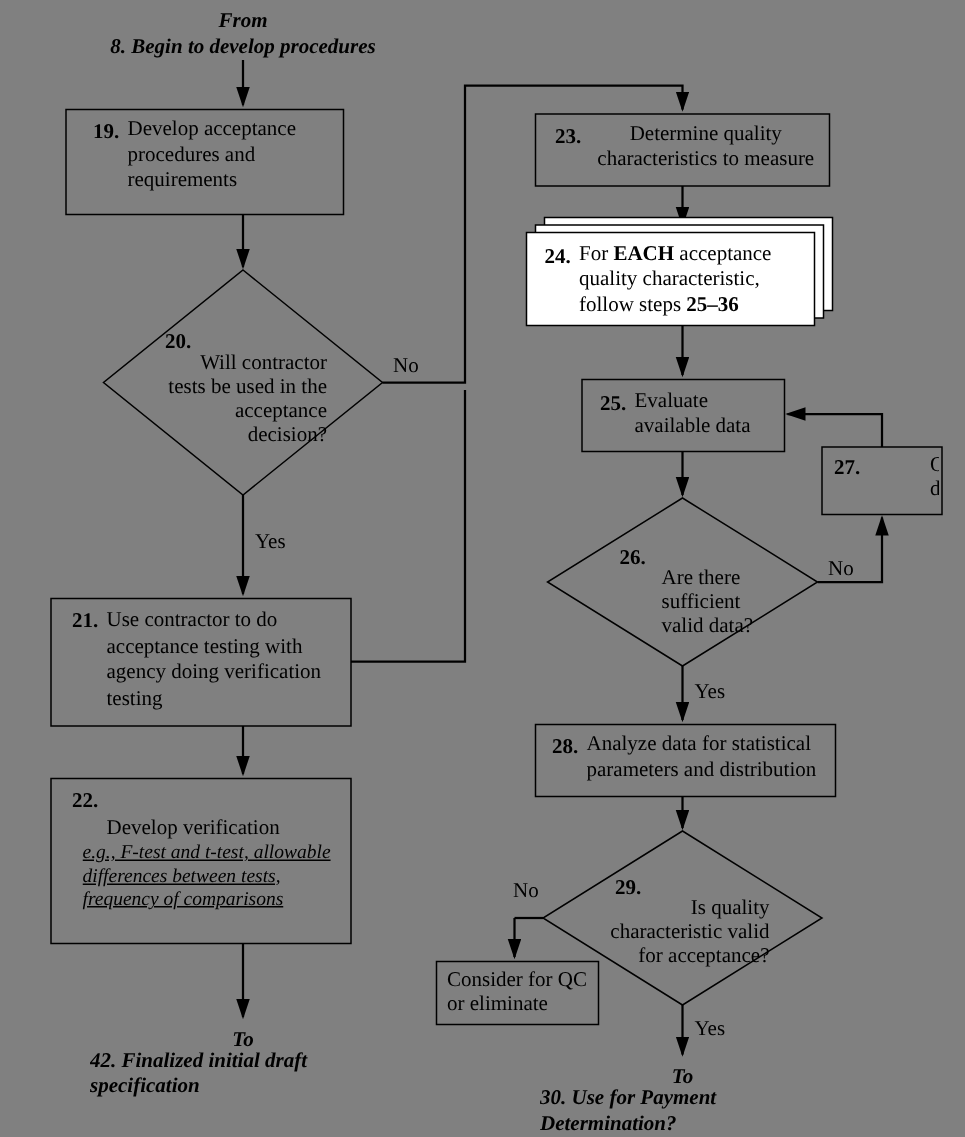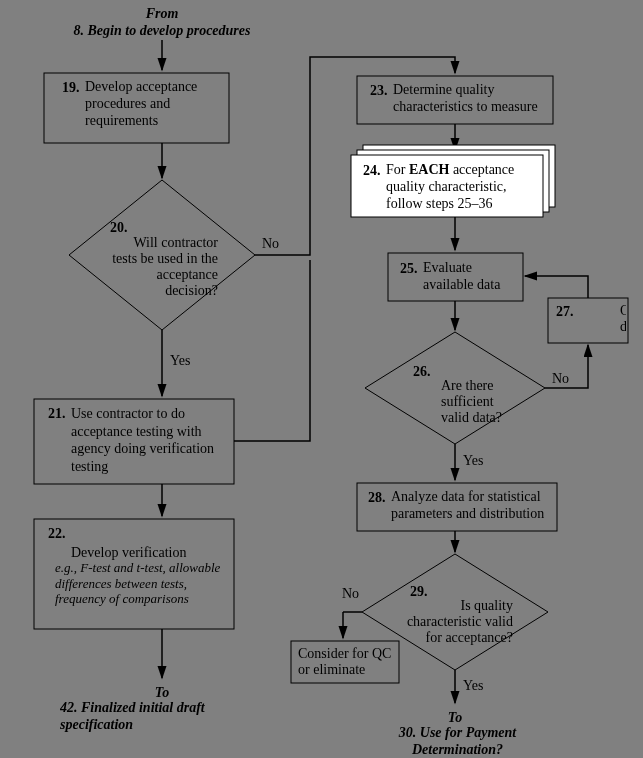--- a/index.html
+++ b/index.html
@@ -95,47 +95,47 @@
 
 <polyline class="edge" points="234,441 310,441 310,260"></polyline>
 
 <g>
   <rect class="node-rect" x="34" y="519" width="200" height="110"></rect>
   <text class="txt bold" x="48" y="538">22.</text>
   <foreignObject x="71" y="525" width="158" height="36">
     <div xmlns="http://www.w3.org/1999/xhtml" style="font:14px 'Times New Roman',serif;line-height:1.2;margin-top:20px;">Develop verification procedures</div>
   </foreignObject>
   <foreignObject x="55" y="560" width="172" height="64">
-    <div xmlns="http://www.w3.org/1999/xhtml" style="font:italic 13px 'Times New Roman',serif;line-height:1.2;">e.g., F-test and t-test, allowable differences between tests, frequency of comparisons</div>
+    <div xmlns="http://www.w3.org/1999/xhtml" style="font:italic 13px 'Times New Roman',serif;line-height:1.2;text-decoration:underline;">e.g., F-test and t-test, allowable differences between tests, frequency of comparisons</div>
   </foreignObject>
 </g>
 
 <line class="edge" x1="162" y1="629" x2="162" y2="678" marker-end="url(#arrow)"></line>
 <text class="txt bolditalic" x="162" y="697" text-anchor="middle">To</text>
 <foreignObject x="60" y="700" width="205" height="40">
   <div xmlns="http://www.w3.org/1999/xhtml" style="font:italic bold 14px 'Times New Roman',serif;text-align:left;line-height:1.2;">42. Finalized initial draft specification</div>
 </foreignObject>
 
 <g>
   <rect class="node-rect" x="357" y="76" width="196" height="48"></rect>
   <text class="txt bold" x="370" y="95">23.</text>
   <foreignObject x="393" y="82" width="155" height="40">
-    <div xmlns="http://www.w3.org/1999/xhtml" style="font:14px 'Times New Roman',serif;line-height:1.2;">Determine quality characteristics to measure</div>
+    <div xmlns="http://www.w3.org/1999/xhtml" style="font:14px 'Times New Roman',serif;line-height:1.2;text-align:center;">Determine quality characteristics to measure</div>
   </foreignObject>
 </g>
 
 <line class="edge" x1="455" y1="124" x2="455" y2="150" marker-end="url(#arrow)"></line>
 
 <g>
   <rect class="node-rect-white" x="363" y="145" width="192" height="62"></rect>
   <rect class="node-rect-white" x="357" y="150" width="192" height="62"></rect>
   <rect class="node-rect-white" x="351" y="155" width="192" height="62"></rect>
   <text class="txt bold" x="363" y="175">24.</text>
   <foreignObject x="386" y="162" width="153" height="52">
-    <div xmlns="http://www.w3.org/1999/xhtml" style="font:14px 'Times New Roman',serif;line-height:1.2;"><span>For </span><span style="font-weight:bold">EACH</span><span> acceptance quality characteristic, follow steps </span><span style="font-weight:normal">25–36</span></div>
+    <div xmlns="http://www.w3.org/1999/xhtml" style="font:14px 'Times New Roman',serif;line-height:1.2;"><span>For </span><span style="font-weight:bold">EACH</span><span> acceptance quality characteristic, follow steps </span><span style="font-weight:bold">25–36</span></div>
   </foreignObject>
 </g>
 
 <line class="edge" x1="455" y1="217" x2="455" y2="250" marker-end="url(#arrow)"></line>
 
 <g>
   <rect class="node-rect" x="388" y="253" width="135" height="48"></rect>
   <text class="txt bold" x="400" y="273">25.</text>
   <foreignObject x="423" y="260" width="95" height="38">
     <div xmlns="http://www.w3.org/1999/xhtml" style="font:14px 'Times New Roman',serif;line-height:1.2;">Evaluate available data</div>
@@ -195,16 +195,16 @@
   <foreignObject x="298" y="646" width="96" height="34">
     <div xmlns="http://www.w3.org/1999/xhtml" style="font:14px 'Times New Roman',serif;line-height:1.15;">Consider for QC or eliminate</div>
   </foreignObject>
 </g>
 
 <line class="edge" x1="455" y1="670" x2="455" y2="703" marker-end="url(#arrow)"></line>
 <text class="txt" x="463" y="690">Yes</text>
 
 <text class="txt bolditalic" x="455" y="722" text-anchor="middle">To</text>
 <foreignObject x="360" y="725" width="195" height="40">
-  <div xmlns="http://www.w3.org/1999/xhtml" style="font:italic bold 14px 'Times New Roman',serif;text-align:center;line-height:1.2;">30. Use for Payment Determination?</div>
+  <div xmlns="http://www.w3.org/1999/xhtml" style="font:italic bold 14px 'Times New Roman',serif;text-align:left;line-height:1.2;">30. Use for Payment Determination?</div>
 </foreignObject>
 
 </svg>
 
 </body></html>

